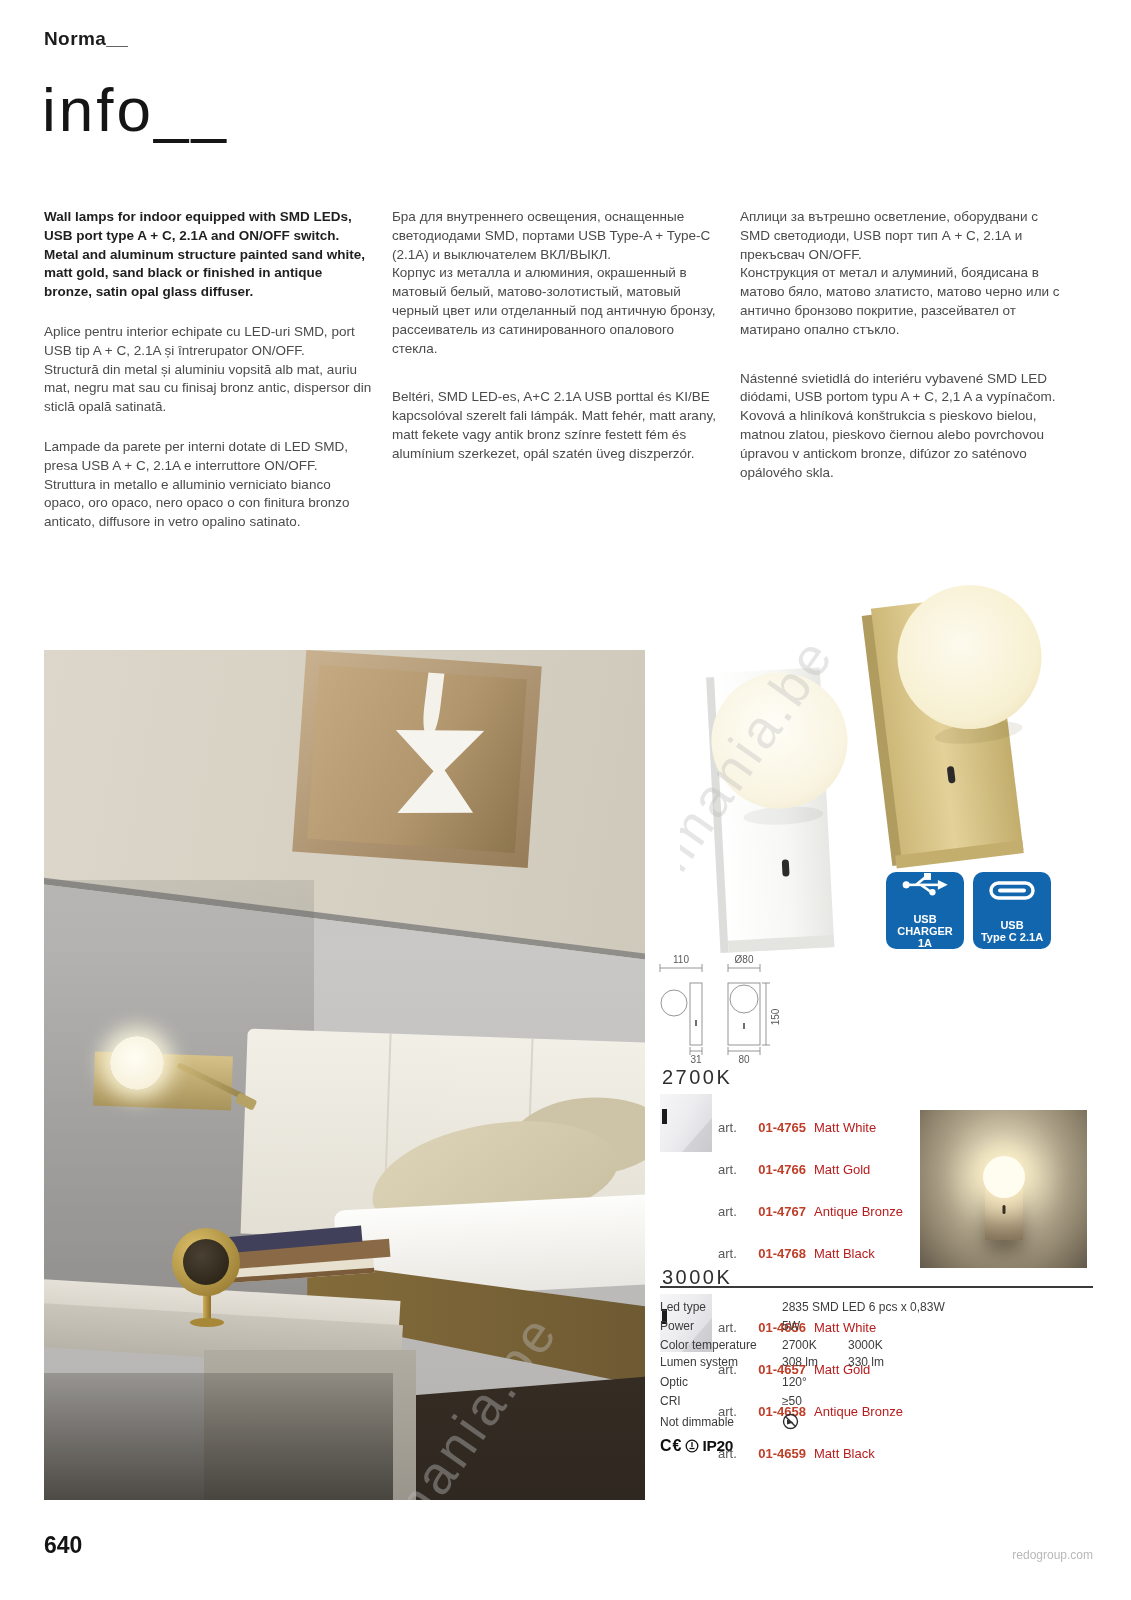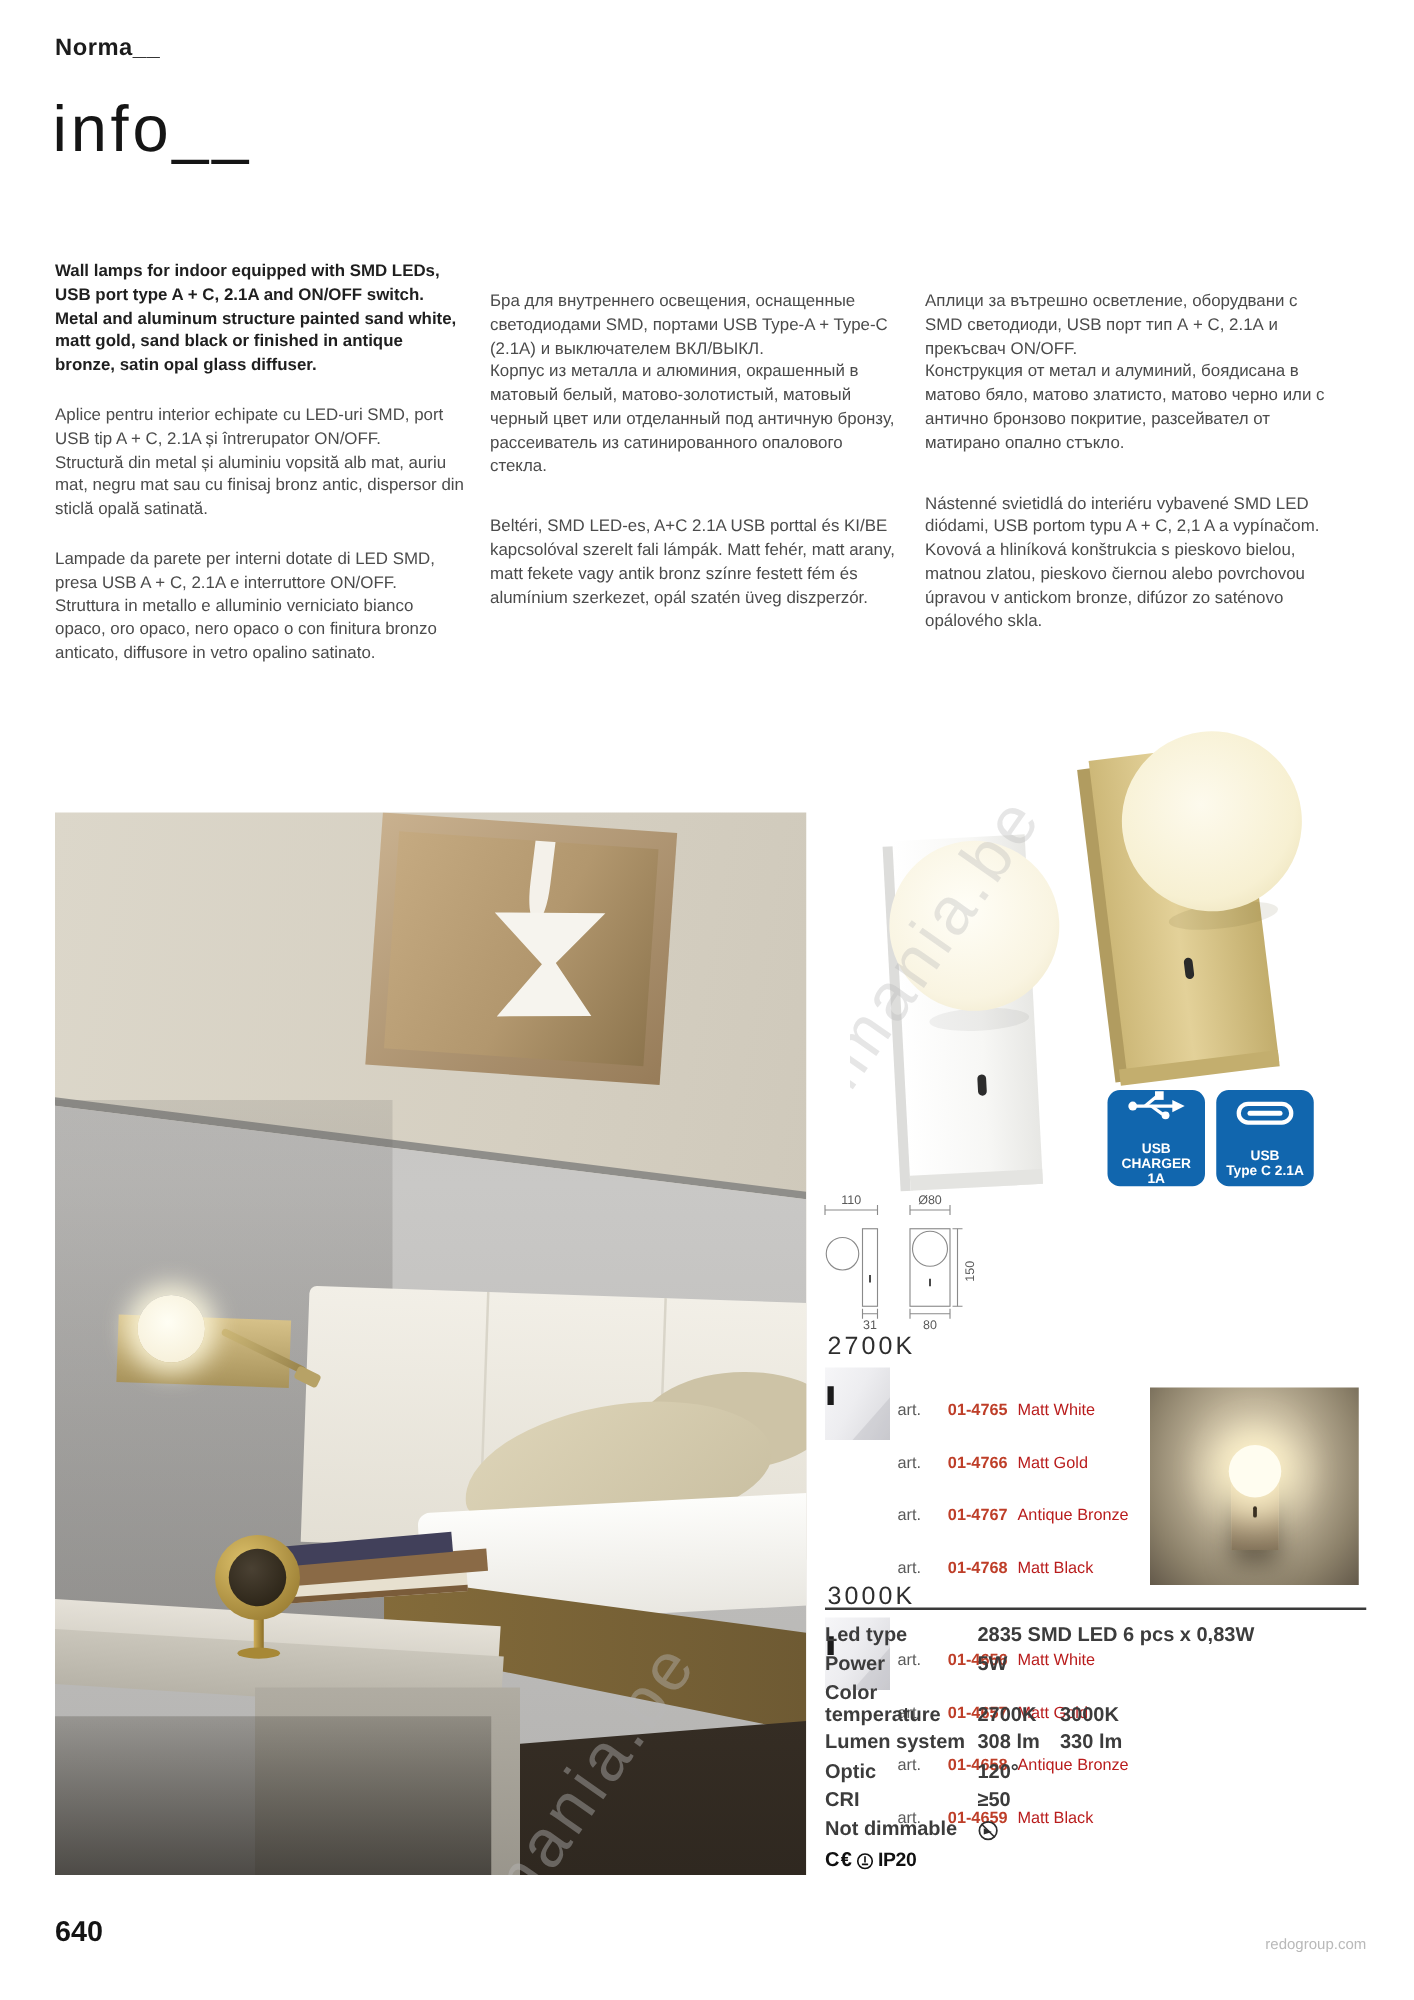--- a/index.html
+++ b/index.html
@@ -3,27 +3,27 @@
 <meta charset="utf-8">
 <style>
   * { margin:0; padding:0; box-sizing:border-box; }
   html,body { background:#ffffff; }
   body { width:1131px; height:1600px; position:relative; overflow:hidden;
          font-family:"Liberation Sans", sans-serif; color:#3c3c3c; }
   .abs { position:absolute; }
 
   
   .brand { left:44px; top:28px; font-size:19px; font-weight:700; letter-spacing:.4px; color:#1c1c1c; }
-  .title { left:42px; top:74px; font-size:52px; font-weight:100; color:#151515; letter-spacing:3px; }
+  .title { left:42px; top:74px; font-size:62px; font-weight:100; color:#151515; letter-spacing:3px; }
 
   
   .desc-col { top:208px; width:330px; }
   .desc { font-size:13.5px; line-height:18.8px; color:#4b4b4b; white-space:pre-line; margin-bottom:21px; }
   .desc.en { font-weight:700; color:#1f1f1f; }
-  .desc.gap-lg { margin-bottom:30px;margin-top:24px; }
+  .desc.gap-lg { margin-bottom:30px; }
 
   
   .photo-bedroom { left:44px; top:650px; width:601px; height:850px; overflow:hidden;
                    background:linear-gradient(100deg,#dcd7ca 0%,#d5cfc1 55%,#cdc7b9 100%); }
   .pb { position:absolute; }
   .pb-trim { inset:0; background:#8f8e8a; clip-path:polygon(0 26.8%,100% 35.7%,100% 36.4%,0 27.6%); }
   .pb-panel { inset:0; background:linear-gradient(180deg,#c0bfbd 0%,#c9c8c6 35%,#b3b2b0 100%);
               clip-path:polygon(0 27.6%,100% 36.4%,100% 100%,0 100%); }
   .pb-wallshade { left:0; top:27%; width:45%; height:55%;
               background:linear-gradient(180deg,rgba(110,108,105,.18),rgba(82,80,77,.42)); }
@@ -116,21 +116,21 @@
   .lit-plate { position:absolute; left:50%; top:37%; transform:translateX(-50%); width:38px; height:72px;
         background:linear-gradient(180deg,#d0bc99 0%,#b3a081 55%,#83735a 100%);
         box-shadow:0 12px 20px rgba(35,28,16,.5); }
   .lit-globe { position:absolute; left:50%; top:29%; transform:translateX(-50%); width:42px; height:42px;
         border-radius:50%; background:#fffdf0; box-shadow:0 0 28px 17px rgba(255,243,203,.92); }
   .lit-switch { position:absolute; left:50%; top:60%; transform:translateX(-50%); width:3px; height:9px;
         background:#3a3022; border-radius:2px; }
 
   
   .specs { left:660px; top:1286px; width:433px; border-top:2px solid #3a3a3a; padding-top:9px; }
-  .srow { display:flex; align-items:flex-end; font-size:16px; color:#3c3c3c; padding:2.7px 0;font-weight:bold; }
+  .srow { display:flex; align-items:center; font-size:12px; color:#3c3c3c; padding:2.7px 0; }
   .srow .sl { width:122px; flex:none; }
   .srow .v1 { min-width:66px; white-space:nowrap; display:inline-block; }
   .srow .v2 { white-space:nowrap; }
   .srow.tight { padding-top:0; }
   .certs { display:flex; align-items:center; gap:3px; margin-top:4px; }
   .ce { font-size:16px; font-weight:600; color:#101010; letter-spacing:1px; }
   .ip { font-size:15.5px; font-weight:800; color:#101010; letter-spacing:-.3px; }
 
   
   .pageno { left:44px; top:1532px; font-size:23px; font-weight:700; color:#141414; }

